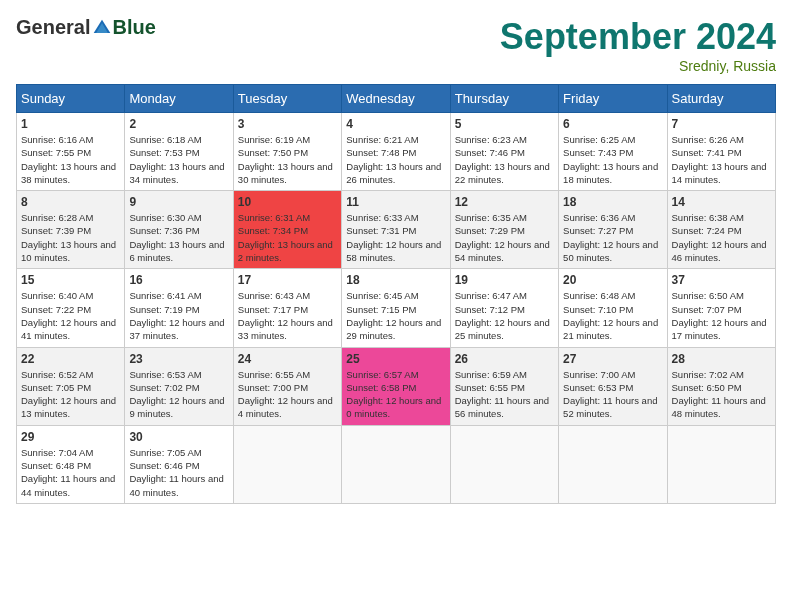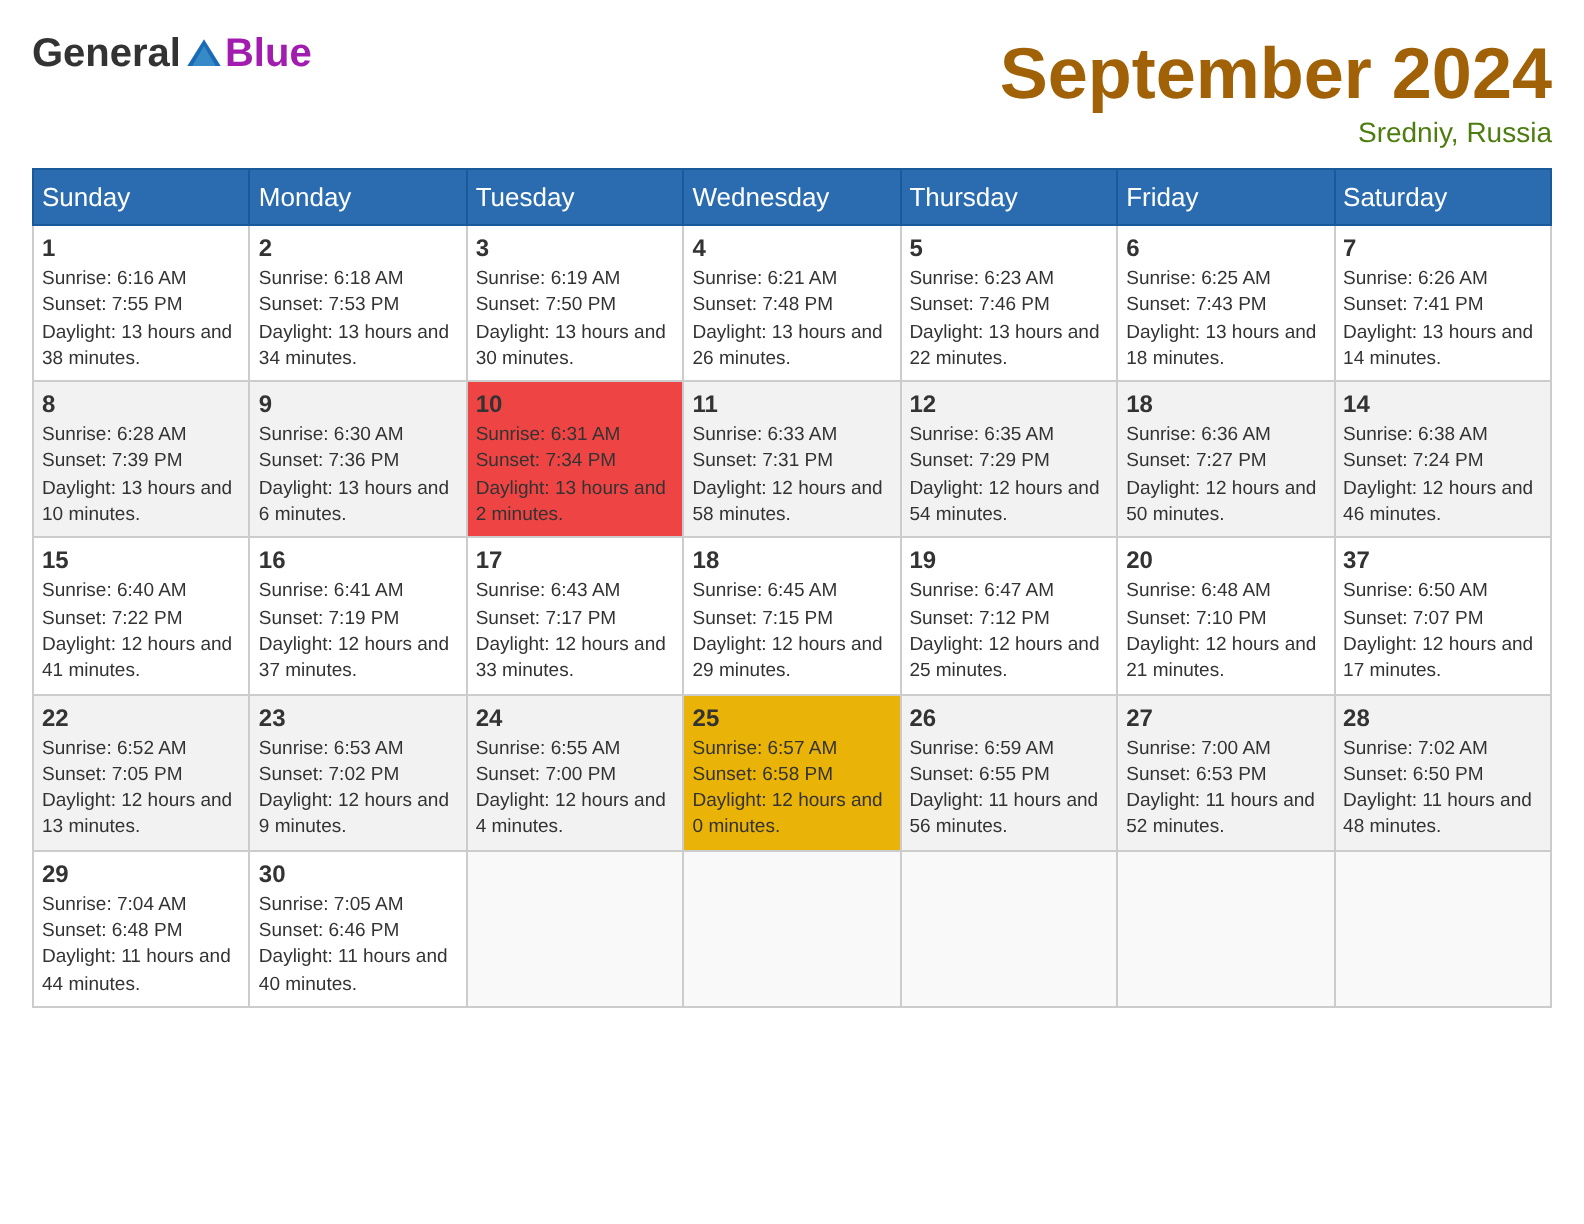--- a/index.html
+++ b/index.html
@@ -26,34 +26,34 @@
       align-items: center;
     }
     .logo-general {
       font-size: 20px;
       font-weight: bold;
       color: #333;
     }
     .logo-blue {
       font-size: 20px;
       font-weight: bold;
-      color: #a21caf;
+      color: #14532d;
     }
     .logo-icon {
       width: 20px;
       height: 20px;
       margin-left: 2px;
     }
     .title-area {
       text-align: right;
     }
     .month-title {
       font-size: 36px;
       font-weight: bold;
-      color: #a16207;
+      color: #0f766e;
     }
     .location {
       font-size: 14px;
       color: #4d7c0f;
     }
     .calendar {
       width: 100%;
       border-collapse: collapse;
     }
     .calendar th {
@@ -317,21 +317,21 @@
         </div>
       </td>
         <td style="background: rgb(242, 242, 242);">
         <span class="day-num">24</span>
         <div class="day-info">
           Sunrise: 6:55 AM<br>
           Sunset: 7:00 PM<br>
           Daylight: 12 hours and 4 minutes.
         </div>
       </td>
-        <td style="background: #eab308;">
+        <td style="background: #ec4899;">
         <span class="day-num">25</span>
         <div class="day-info">
           Sunrise: 6:57 AM<br>
           Sunset: 6:58 PM<br>
           Daylight: 12 hours and 0 minutes.
         </div>
       </td>
         <td style="background: rgb(242, 242, 242);">
         <span class="day-num">26</span>
         <div class="day-info">

